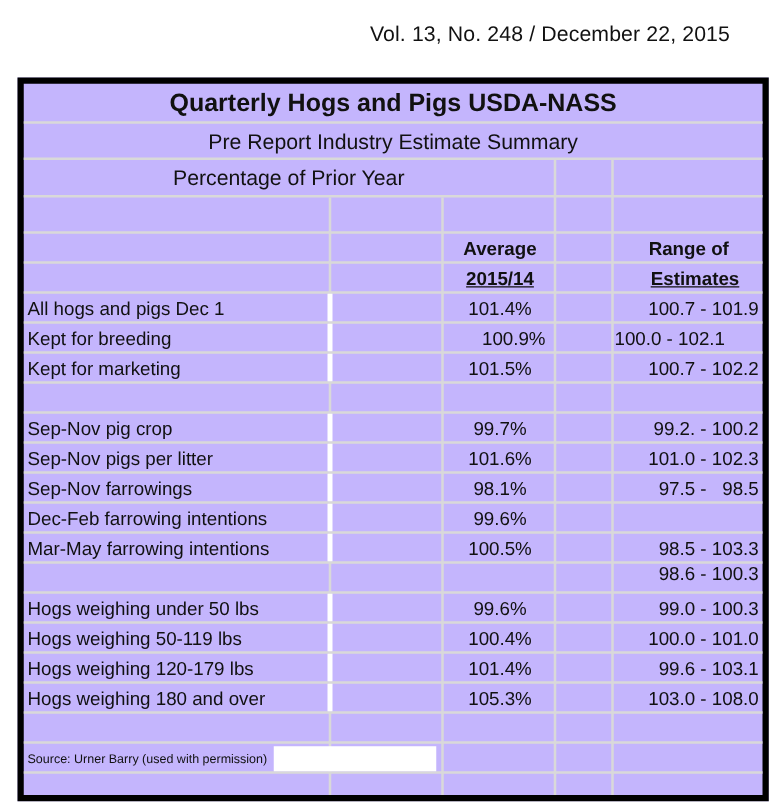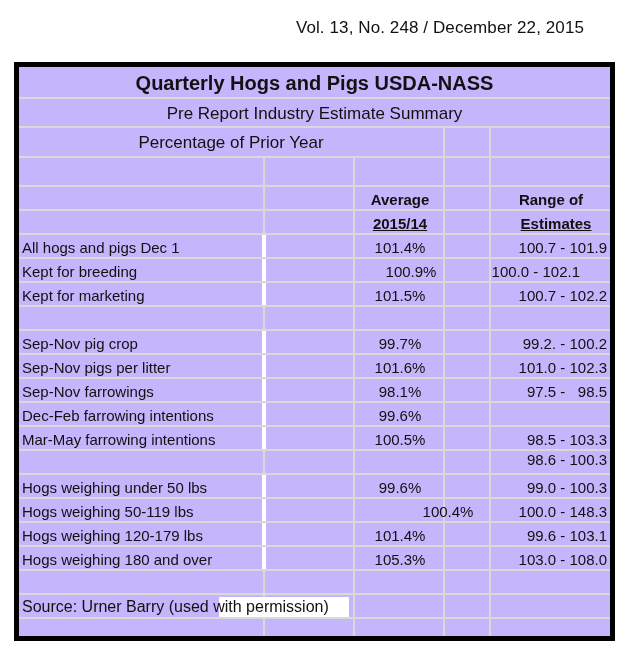--- a/index.html
+++ b/index.html
@@ -11,21 +11,21 @@
   .gridlines { position:absolute; left:0; top:0; width:100%; height:100%; pointer-events:none; }
   .vline { position:absolute; width:2px; background:#d9d9d9; }
   .cell { position:absolute; display:flex; align-items:center; white-space:nowrap; font-size:15px; }
   .title { font-weight:bold; font-size:20px; justify-content:center; }
   .subtitle { font-size:17px; justify-content:center; }
   .hdr { font-weight:bold; justify-content:center; font-size:15px; }
   .hdr.u { text-decoration:underline; }
   .label { padding-left:3px; }
   .center { justify-content:center; }
   .right { justify-content:flex-end; padding-right:4px; box-sizing:border-box; }
-  .source { font-size:16px; padding-left:3px; }
+  .source { font-size:10px; padding-left:3px; }
   .spacer-range { white-space:pre; }
 </style>
 </head>
 <body>
 
 <div class="header-line">Vol. 13, No. 248 / December 22, 2015</div>
 
 <div class="sheet">
   <div class="gridlines" id="grid">
       <div style="position: absolute; left: 0px; width: 100%; height: 2px; background: rgb(217, 217, 217); top: 30px;"></div>
@@ -119,22 +119,22 @@
         <div class="cell center" style="left: 336px; width: 90px; top: 360px; height: 24px;">100.5%</div>
         <div class="cell right spacer-range" style="left: 472px; width: 120px; top: 360px; height: 24px;">98.5 - 103.3</div>
       </div>
       <div>
         <div class="cell label" style="left: 0px; width: 330px; top: 408px; height: 24px;">Hogs weighing under 50 lbs</div>
         <div class="cell center" style="left: 336px; width: 90px; top: 408px; height: 24px;">99.6%</div>
         <div class="cell right spacer-range" style="left: 472px; width: 120px; top: 408px; height: 24px;">99.0 - 100.3</div>
       </div>
       <div>
         <div class="cell label" style="left: 0px; width: 330px; top: 432px; height: 24px;">Hogs weighing 50-119 lbs</div>
-        <div class="cell center" style="left: 336px; width: 90px; top: 432px; height: 24px; padding-left: 48px;">100.4%</div>
-        <div class="cell right spacer-range" style="left: 472px; width: 120px; top: 432px; height: 24px;">100.0 - 148.3</div>
+        <div class="cell center" style="left: 336px; width: 90px; top: 432px; height: 24px;">100.4%</div>
+        <div class="cell right spacer-range" style="left: 472px; width: 120px; top: 432px; height: 24px;">100.0 - 101.0</div>
       </div>
       <div>
         <div class="cell label" style="left: 0px; width: 330px; top: 456px; height: 24px;">Hogs weighing 120-179 lbs</div>
         <div class="cell center" style="left: 336px; width: 90px; top: 456px; height: 24px;">101.4%</div>
         <div class="cell right spacer-range" style="left: 472px; width: 120px; top: 456px; height: 24px;">99.6 - 103.1</div>
       </div>
       <div>
         <div class="cell label" style="left: 0px; width: 330px; top: 480px; height: 24px;">Hogs weighing 180 and over</div>
         <div class="cell center" style="left: 336px; width: 90px; top: 480px; height: 24px;">105.3%</div>
         <div class="cell right spacer-range" style="left: 472px; width: 120px; top: 480px; height: 24px;">103.0 - 108.0</div>

